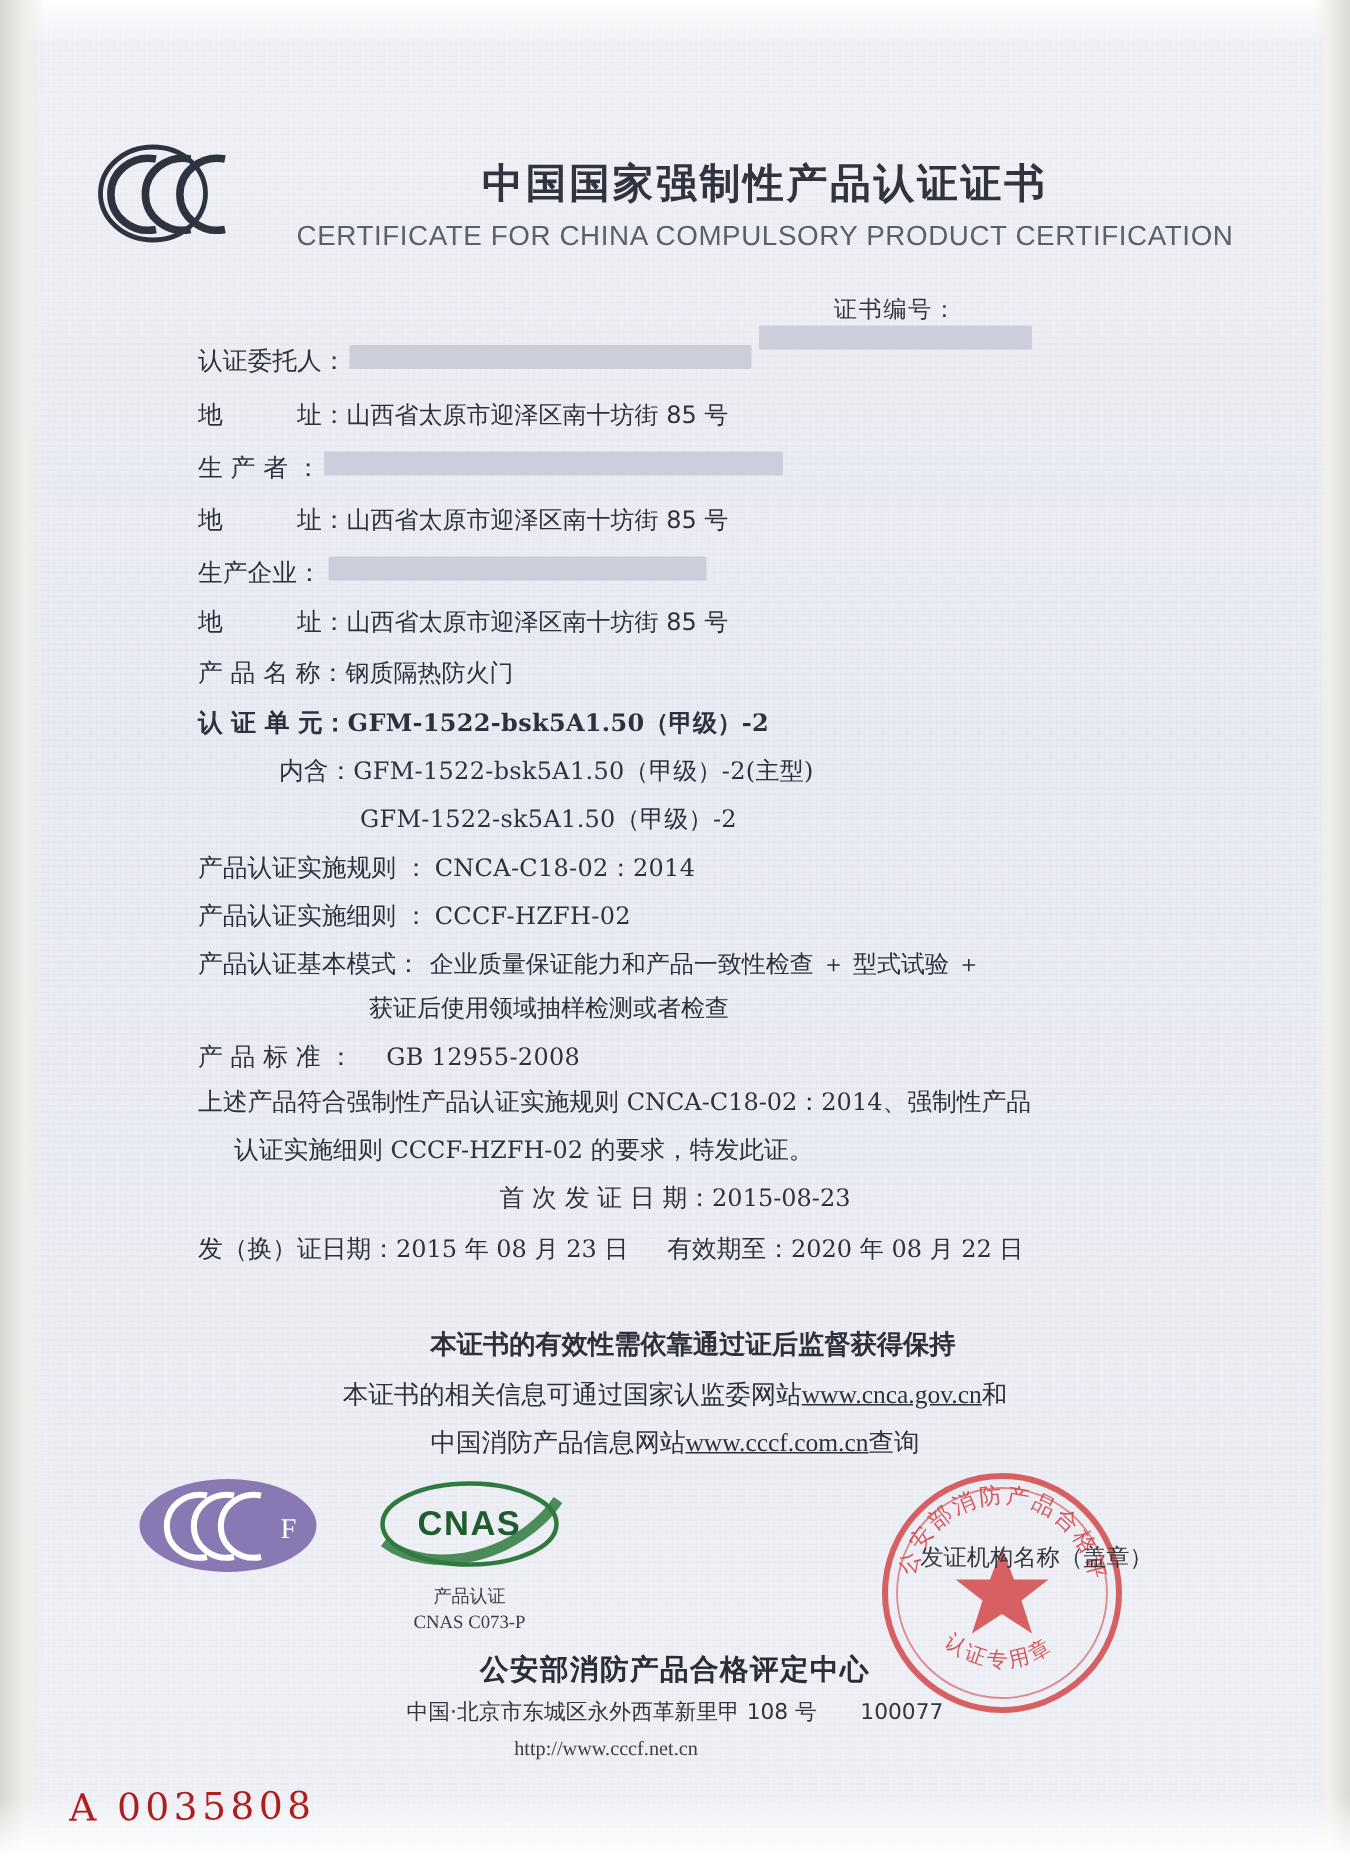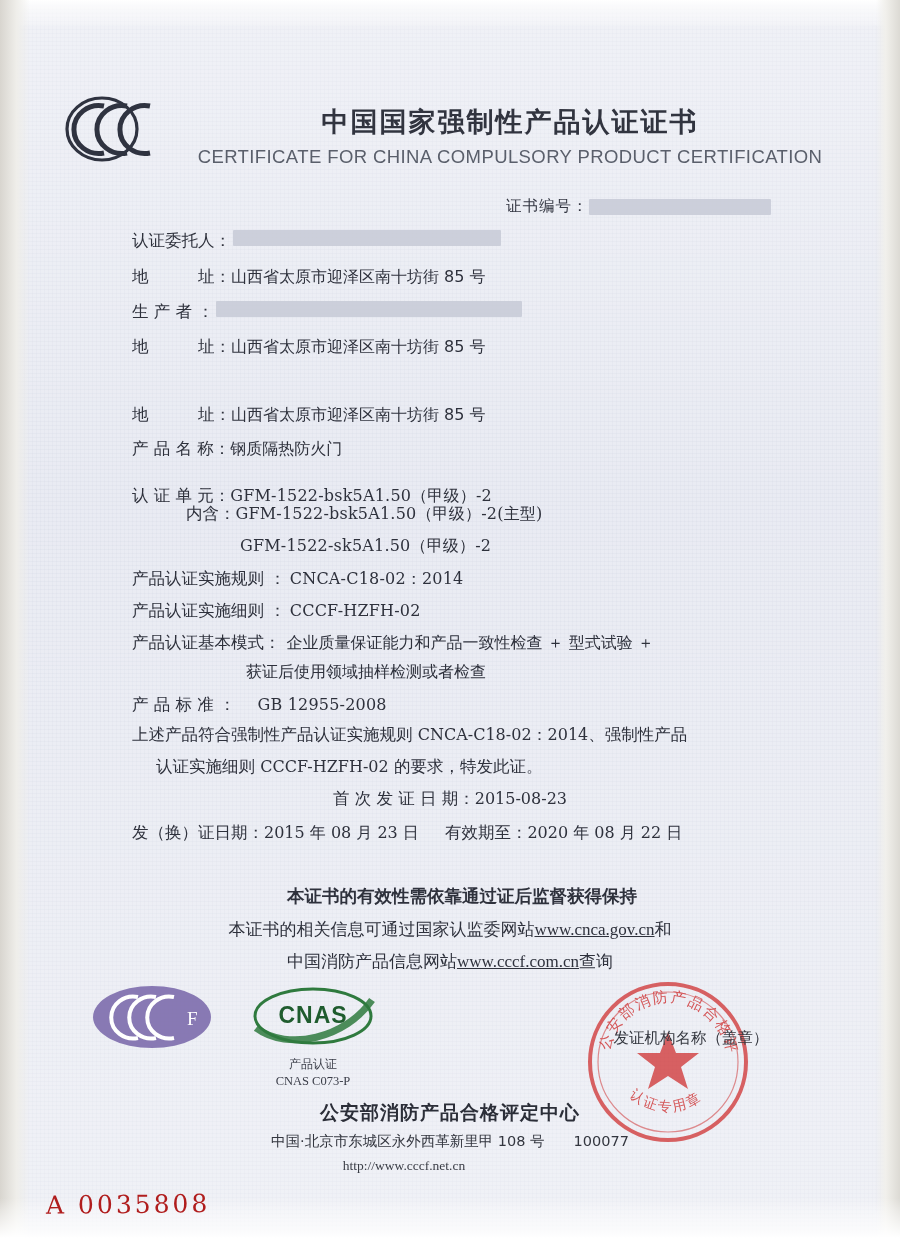--- a/index.html
+++ b/index.html
@@ -87,20 +87,21 @@
   
   .certno-row {
     position: absolute;
     left: 506px;
     top: 196px;
     display: flex;
     align-items: center;
     font-family: "DejaVu Sans", sans-serif;
     font-size: 15.5px;
     color: #343743;
+    flex-direction: column;
   }
   .certno-label { letter-spacing: 1px; }
   .redacted {
     display: inline-block;
     height: 15px;
     background: #c9ccd8;
     border-radius: 1px;
     opacity: 0.92;
   }
 
@@ -293,32 +294,36 @@
   <div class="field" style="left:132px; top:301px;">
     <span class="flabel">生 产 者 ：</span>
     <span class="redacted" style="width:306px;height:16px;margin-left:2px;"></span>
   </div>
 
   <div class="field" style="left:132px; top:336px;">
     <span class="flabel">地　　　址：</span>
     <span class="fvalue-zh">山西省太原市迎泽区南十坊街 85 号</span>
   </div>
 
+  <div class="field" style="left:132px; top:371px;">
+    <span class="flabel">生产企业：</span>
+    <span class="redacted" style="width:252px;height:16px;margin-left:4px;"></span>
+  </div>
 
   <div class="field" style="left:132px; top:404px;">
     <span class="flabel">地　　　址：</span>
     <span class="fvalue-zh">山西省太原市迎泽区南十坊街 85 号</span>
   </div>
 
   <div class="field" style="left:132px; top:438px;">
     <span class="flabel">产 品 名 称：</span>
     <span class="fvalue-zh">钢质隔热防火门</span>
   </div>
 
-  <div class="field" style="left:132px; top:485px;">
+  <div class="field" style="left:132px; top:471px;font-weight:bold;">
     <span class="flabel">认 证 单 元：</span>
     <span class="fvalue">GFM-1522-bsk5A1.50（甲级）-2</span>
   </div>
 
   <div class="field" style="left:186px; top:503px;">
     <span class="flabel">内含：</span>
     <span class="fvalue">GFM-1522-bsk5A1.50（甲级）-2(主型)</span>
   </div>
 
   <div class="field" style="left:240px; top:536px;">

